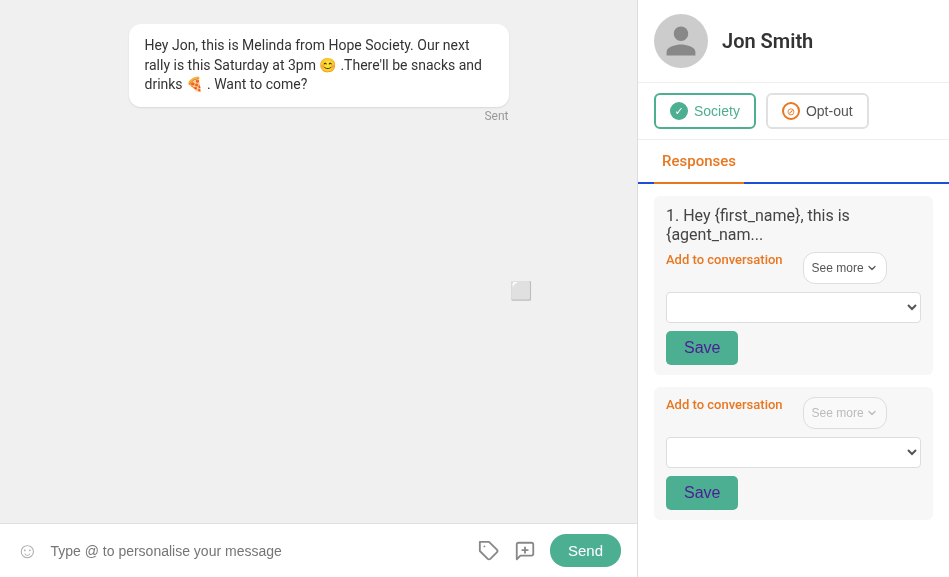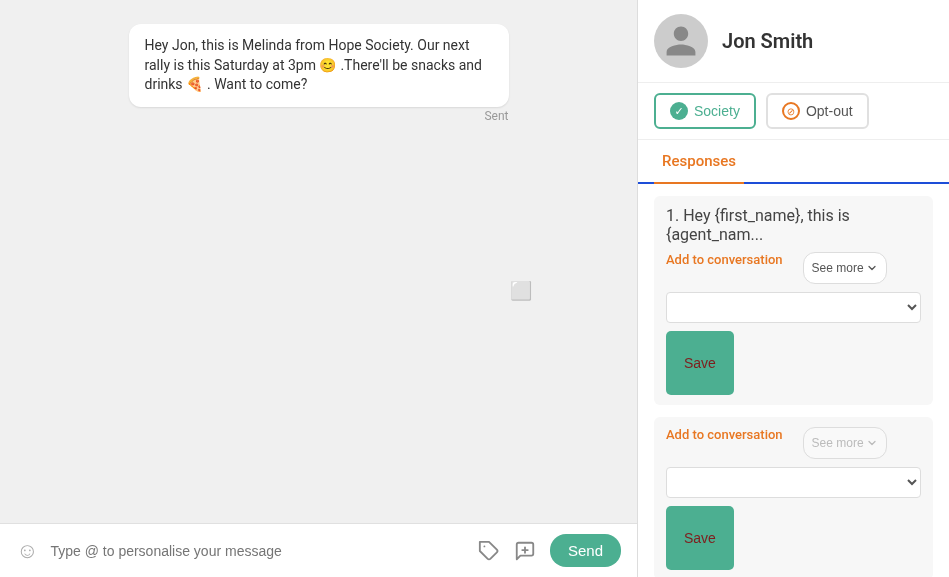--- a/index.html
+++ b/index.html
@@ -274,25 +274,25 @@
       border-radius: 4px;
       font-size: 13px;
       color: #555;
       background: #fff;
       appearance: auto;
       margin-bottom: 8px;
     }
 
     .save-btn {
       background: #4CAF91;
-      color: #7f1d1d;
+      color: #4c1d95;
       border: none;
       border-radius: 5px;
-      padding: 24px 18px;
-      font-size: 14px;
+      padding: 8px 18px;
+      font-size: 16px;
       font-weight: 500;
       cursor: pointer;
     }
 
     
     .cursor-area {
       position: absolute;
       top: 280px;
       left: 510px;
       font-size: 18px;

